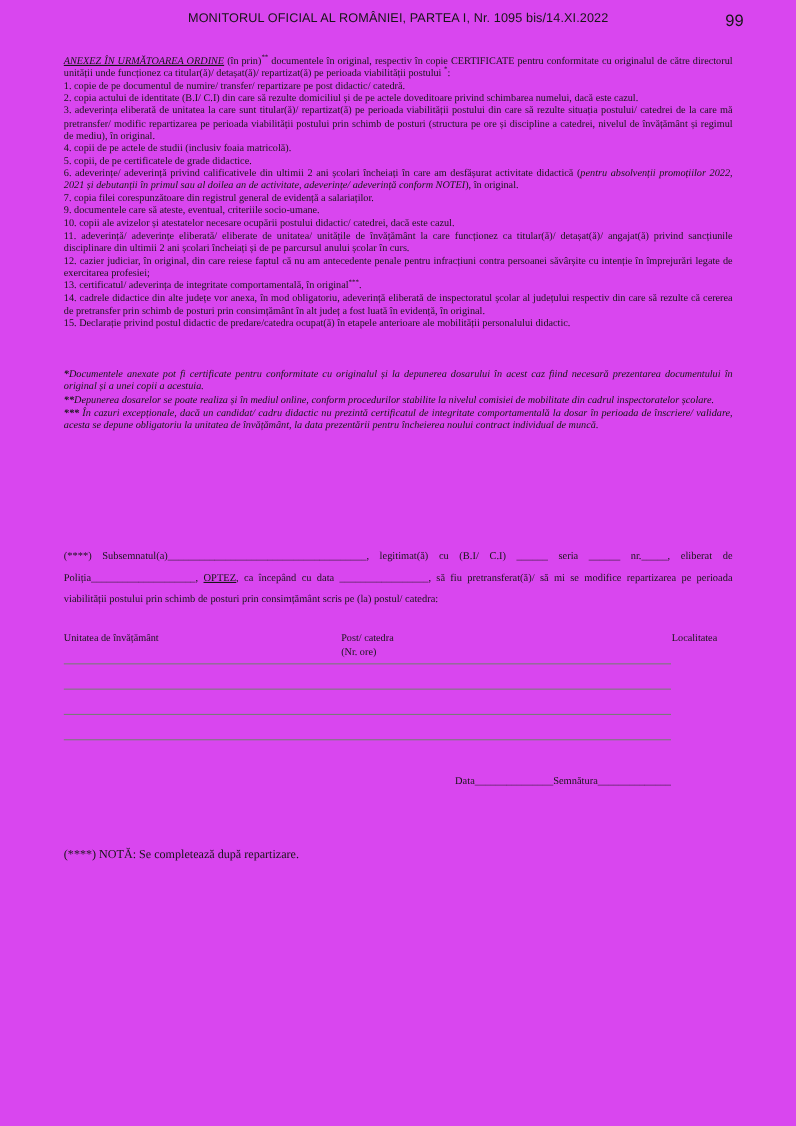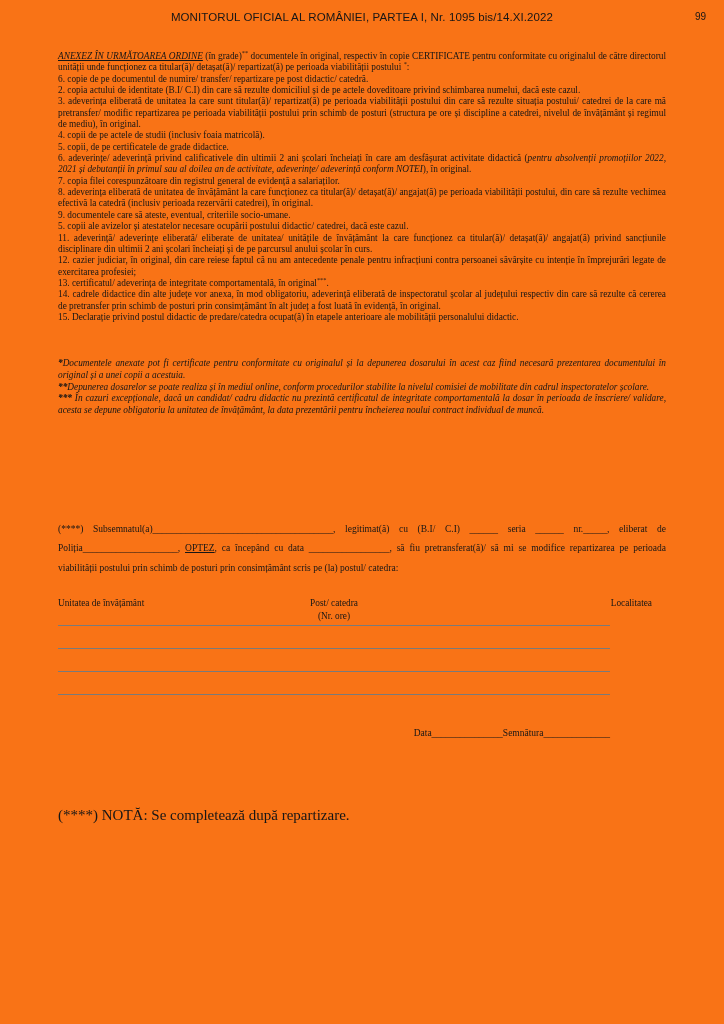--- a/index.html
+++ b/index.html
@@ -1,71 +1,70 @@
 <!DOCTYPE html>
 <html lang="ro"><head>
 <meta charset="utf-8">
 <style>
   html,body { margin:0; padding:0; background:#ffffff; }
   .page {
-    position:relative; width:724px; height:1024px; background:#f97316;
+    position:relative; width:724px; height:1024px; background:#d946ef;
     font-family:"Liberation Serif", serif; color:#161616; overflow:hidden;
   }
   .hdr-title {
     position:absolute; top:11px; left:0; width:100%; text-align:center;
     font-family:"Liberation Sans", sans-serif; font-size:11.5px; letter-spacing:0.1px;
   }
   .hdr-pagenum {
-    position:absolute; top:11px; right:18px;
-    font-family:"Liberation Sans", sans-serif; font-size:10px;
+    position:absolute; top:11px; right:48px;
+    font-family:"Liberation Sans", sans-serif; font-size:15px;
   }
   .content {
     position:absolute; left:58px; top:51px; width:608px;
     font-size:9.3px; line-height:11.35px; text-align:justify;
   }
   p { margin:0; }
   .intro-head { font-style:italic; text-decoration:underline; }
   sup { font-size:6.3px; vertical-align:super; line-height:0; }
   em { font-style:italic; }
   .fnblock { margin-top:35px; font-style:italic; line-height:11.7px; }
   .fnblock b { font-weight:bold; }
   .formblock { margin-top:103px; font-size:9.5px; line-height:19.5px; }
   .u { text-decoration:underline; }
   .cols { position:relative; margin-top:19px; height:24px; font-size:9.3px; line-height:12.5px; }
   .col-left  { position:absolute; left:0; top:0; }
-  .col-mid   { position:absolute; left:276px; top:0; transform:translateX(-50%); text-align:center; }
+  .col-mid   { position:absolute; left:276px; top:0; transform:translateX(-50%); text-align:left; }
   .col-right { position:absolute; right:14px; top:0; }
   .wl  { width:552px; border-bottom:1px solid #7a7a7a; }
   .wl1 { height:4px; }
   .wl2 { height:22px; }
   .sigrow { margin-top:32px; width:552px; display:flex; justify-content:flex-end; font-size:9.5px; line-height:13px; }
-  .note { margin-top:66px; font-size:15px; text-align:left; }
+  .note { margin-top:50px; font-size:11px; text-align:left; }
 </style>
 </head>
 <body>
 
 <div class="page">
 
   <div class="hdr-title">MONITORUL OFICIAL AL ROMÂNIEI, PARTEA I, Nr. 1095 bis/14.XI.2022</div>
   <div class="hdr-pagenum">99</div>
 
   <div class="content">
 
-    <p><span class="intro-head">ANEXEZ ÎN URMĂTOAREA ORDINE</span><span> (în grade)</span><sup>**</sup><span> documentele în original, respectiv în copie CERTIFICATE pentru conformitate cu originalul de către directorul unității unde funcționez ca titular(ă)/ detașat(ă)/ repartizat(ă) pe perioada viabilității postului </span><sup>*</sup><span>:</span></p>
+    <p><span class="intro-head">ANEXEZ ÎN URMĂTOAREA ORDINE</span><span> (în prin)</span><sup>**</sup><span> documentele în original, respectiv în copie CERTIFICATE pentru conformitate cu originalul de către directorul unității unde funcționez ca titular(ă)/ detașat(ă)/ repartizat(ă) pe perioada viabilității postului </span><sup>*</sup><span>:</span></p>
 
-    <p>6. copie de pe documentul de numire/ transfer/ repartizare pe post didactic/ catedră.</p>
+    <p>1. copie de pe documentul de numire/ transfer/ repartizare pe post didactic/ catedră.</p>
     <p>2. copia actului de identitate (B.I/ C.I) din care să rezulte domiciliul și de pe actele doveditoare privind schimbarea numelui, dacă este cazul.</p>
     <p>3. adeverința eliberată de unitatea la care sunt titular(ă)/ repartizat(ă) pe perioada viabilității postului din care să rezulte situația postului/ catedrei de la care mă pretransfer/ modific repartizarea pe perioada viabilității postului prin schimb de posturi (structura pe ore și discipline a catedrei,  nivelul de învățământ și regimul de mediu), în original.</p>
     <p>4. copii de pe actele de studii (inclusiv foaia matricolă).</p>
     <p>5. copii, de pe certificatele de grade didactice.</p>
     <p><span>6. adeverințe/ adeverință privind calificativele din ultimii 2 ani școlari încheiați în care am desfășurat activitate didactică (</span><em>pentru absolvenții promoțiilor 2022, 2021 și debutanții în primul sau al doilea an de activitate, adeverințe/ adeverință conform NOTEI</em><span>), în original.</span></p>
     <p>7. copia filei corespunzătoare din registrul general de evidență a salariaților.</p>
-    <p>8.  adeverința eliberată de unitatea de învățământ la care funcționez ca titular(ă)/ detașat(ă)/ angajat(ă) pe perioada viabilității postului, din care să rezulte vechimea efectivă la catedră (inclusiv perioada rezervării catedrei), în original.</p>
     <p>9. documentele care să ateste, eventual, criteriile socio-umane.</p>
-    <p>5. copii ale avizelor și atestatelor necesare ocupării postului didactic/ catedrei, dacă este cazul.</p>
+    <p>10. copii ale avizelor și atestatelor necesare ocupării postului didactic/ catedrei, dacă este cazul.</p>
     <p>11. adeverință/ adeverințe eliberată/ eliberate de unitatea/ unitățile de învățământ la care funcționez ca titular(ă)/ detașat(ă)/ angajat(ă) privind sancțiunile disciplinare din ultimii 2 ani școlari încheiați și de pe parcursul anului școlar în curs.</p>
     <p>12. cazier judiciar, în original, din care reiese faptul că nu am antecedente penale pentru infracțiuni contra persoanei săvârșite cu intenție în împrejurări legate de exercitarea profesiei;</p>
     <p><span>13.  certificatul/ adeverința de integritate comportamentală, în original</span><sup>***</sup><span>.</span></p>
     <p>14. cadrele didactice din alte județe vor anexa, în  mod obligatoriu, adeverință eliberată de inspectoratul școlar al județului respectiv din care să rezulte că cererea de pretransfer prin schimb de posturi prin consimțământ în alt județ a fost luată în evidență, în original.</p>
     <p>15. Declarație privind postul didactic de predare/catedra ocupat(ă) în etapele anterioare ale mobilității personalului didactic.</p>
 
     <div class="fnblock">
       <p><b>*</b><span>Documentele anexate pot fi certificate pentru conformitate cu originalul și la depunerea dosarului în acest caz fiind necesară prezentarea documentului în original și a unei copii a acestuia.</span></p>
       <p><b>**</b><span>Depunerea dosarelor se poate realiza și în mediul online, conform procedurilor stabilite la nivelul comisiei de mobilitate din cadrul inspectoratelor școlare.</span></p>
       <p><b>*** </b><span>În cazuri excepționale, dacă un candidat/ cadru didactic nu prezintă certificatul de integritate comportamentală la dosar în perioada de înscriere/ validare, acesta se depune obligatoriu la unitatea de învățământ, la data prezentării pentru încheierea noului contract individual de muncă.</span></p>

